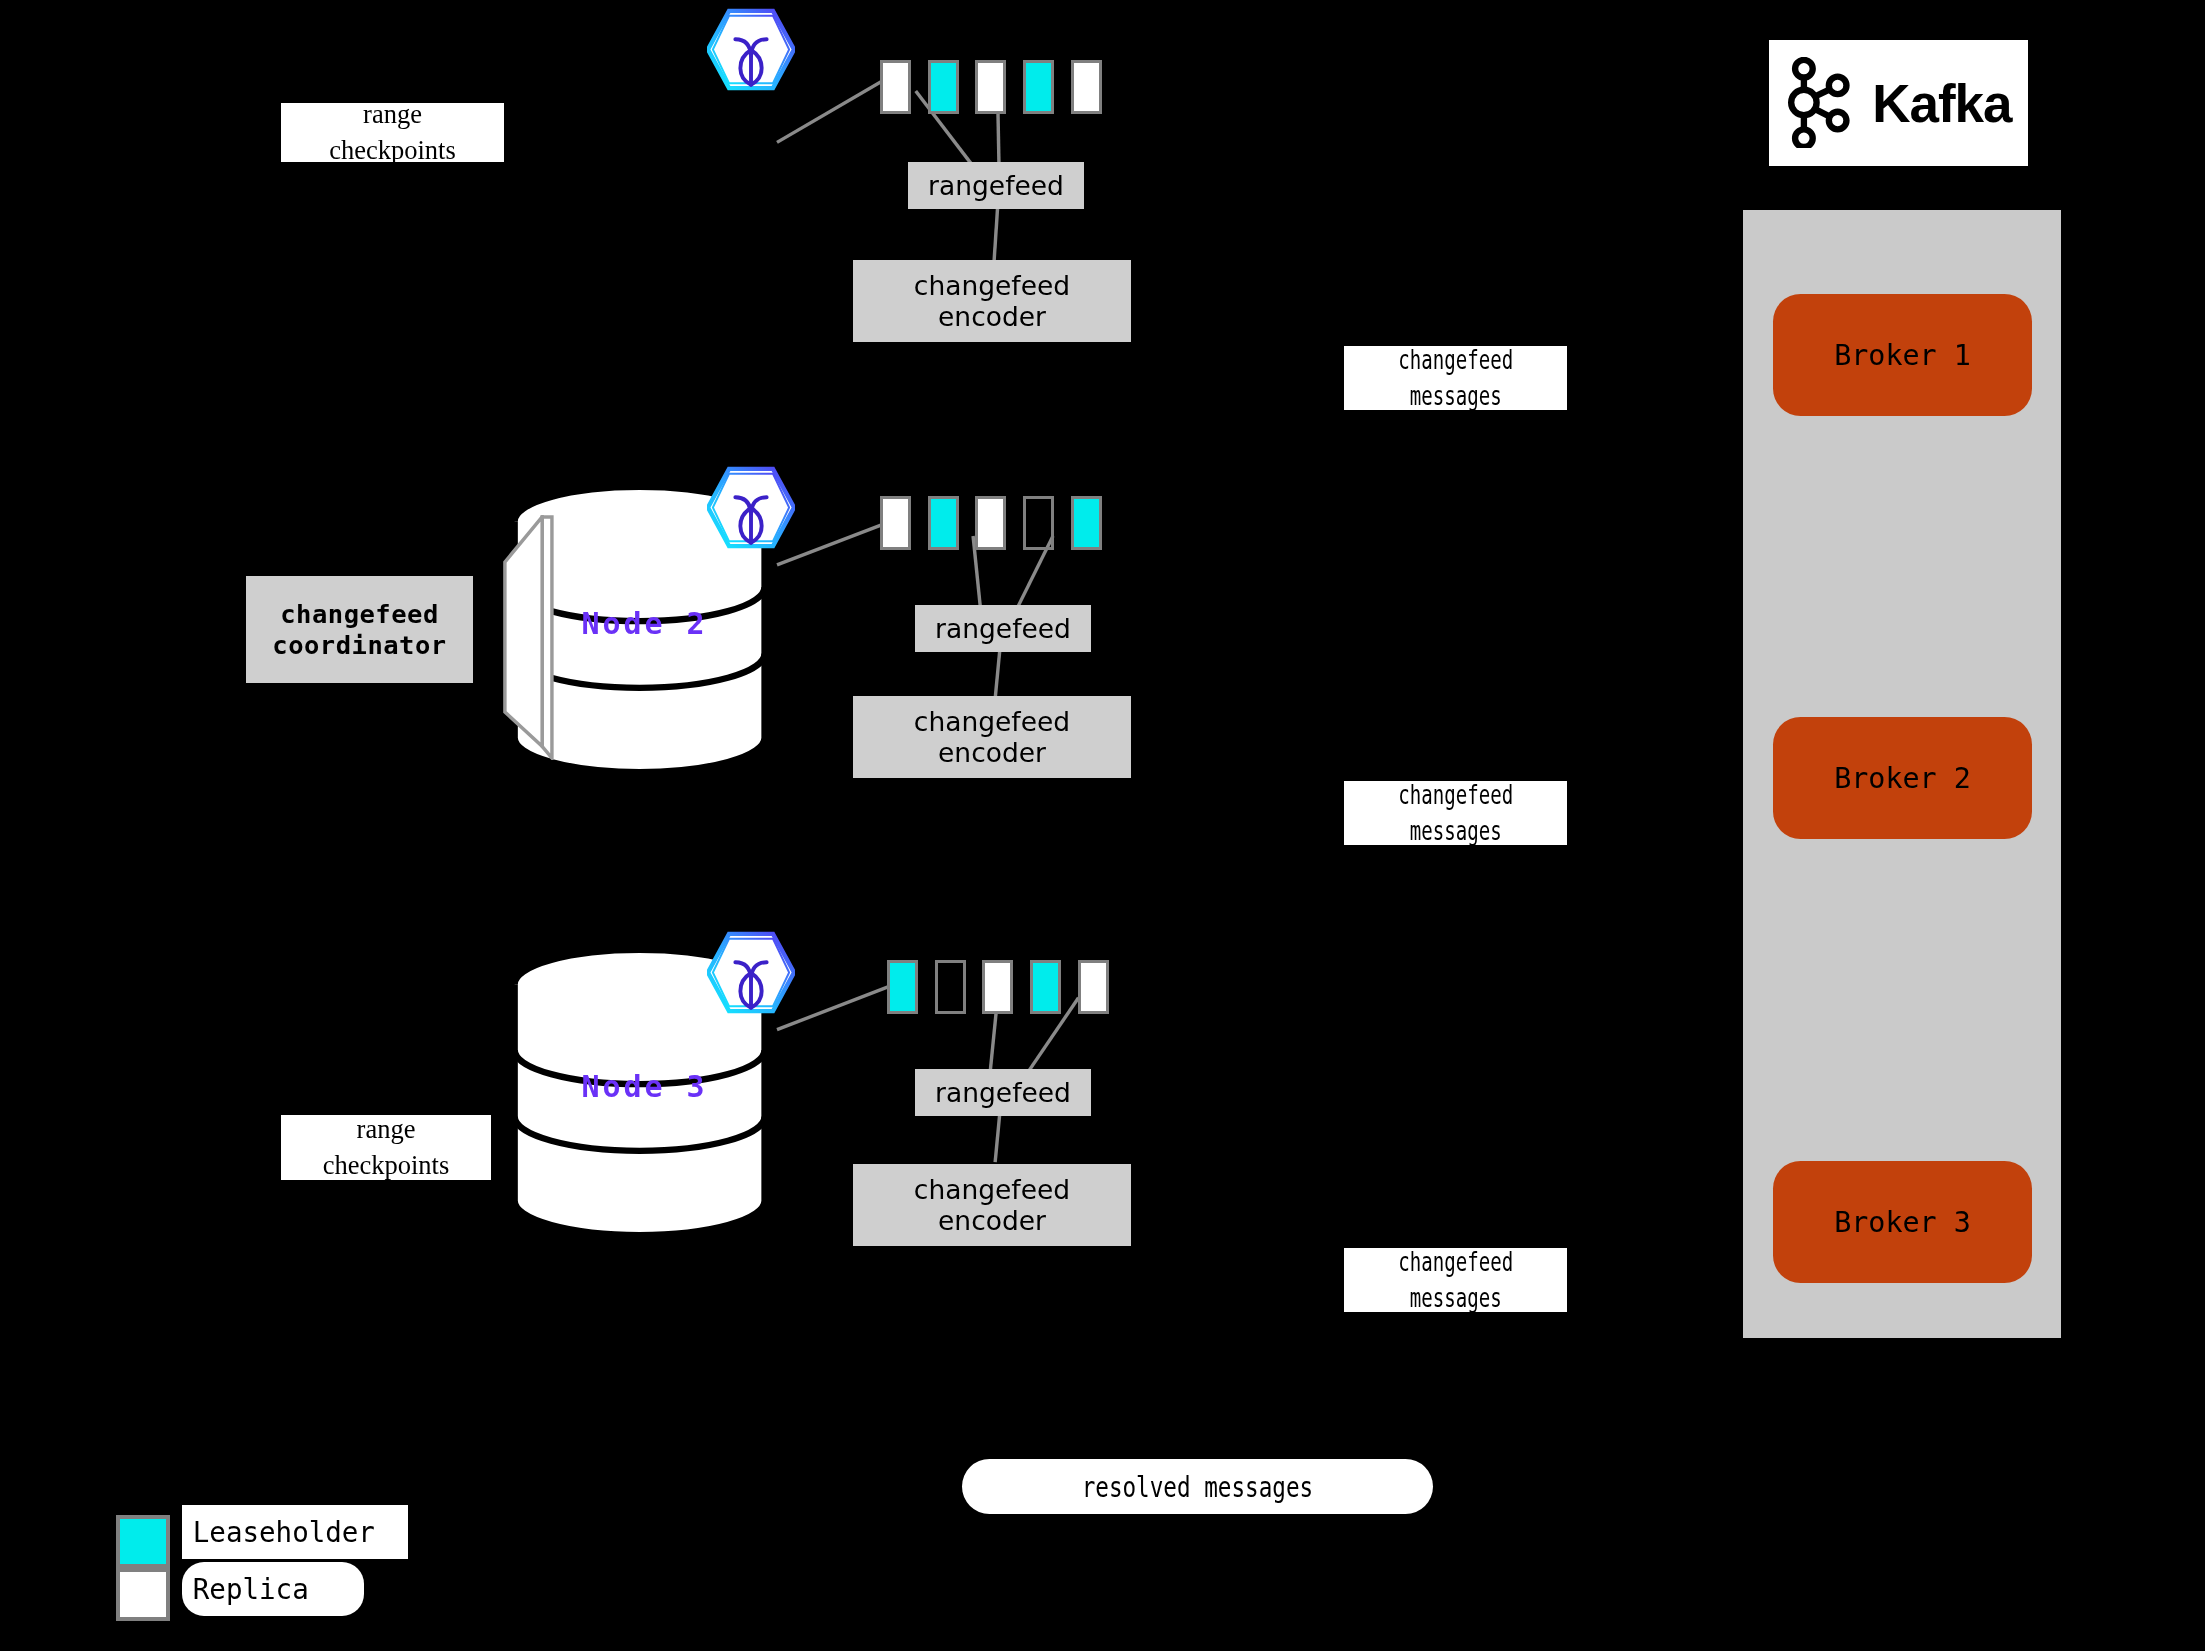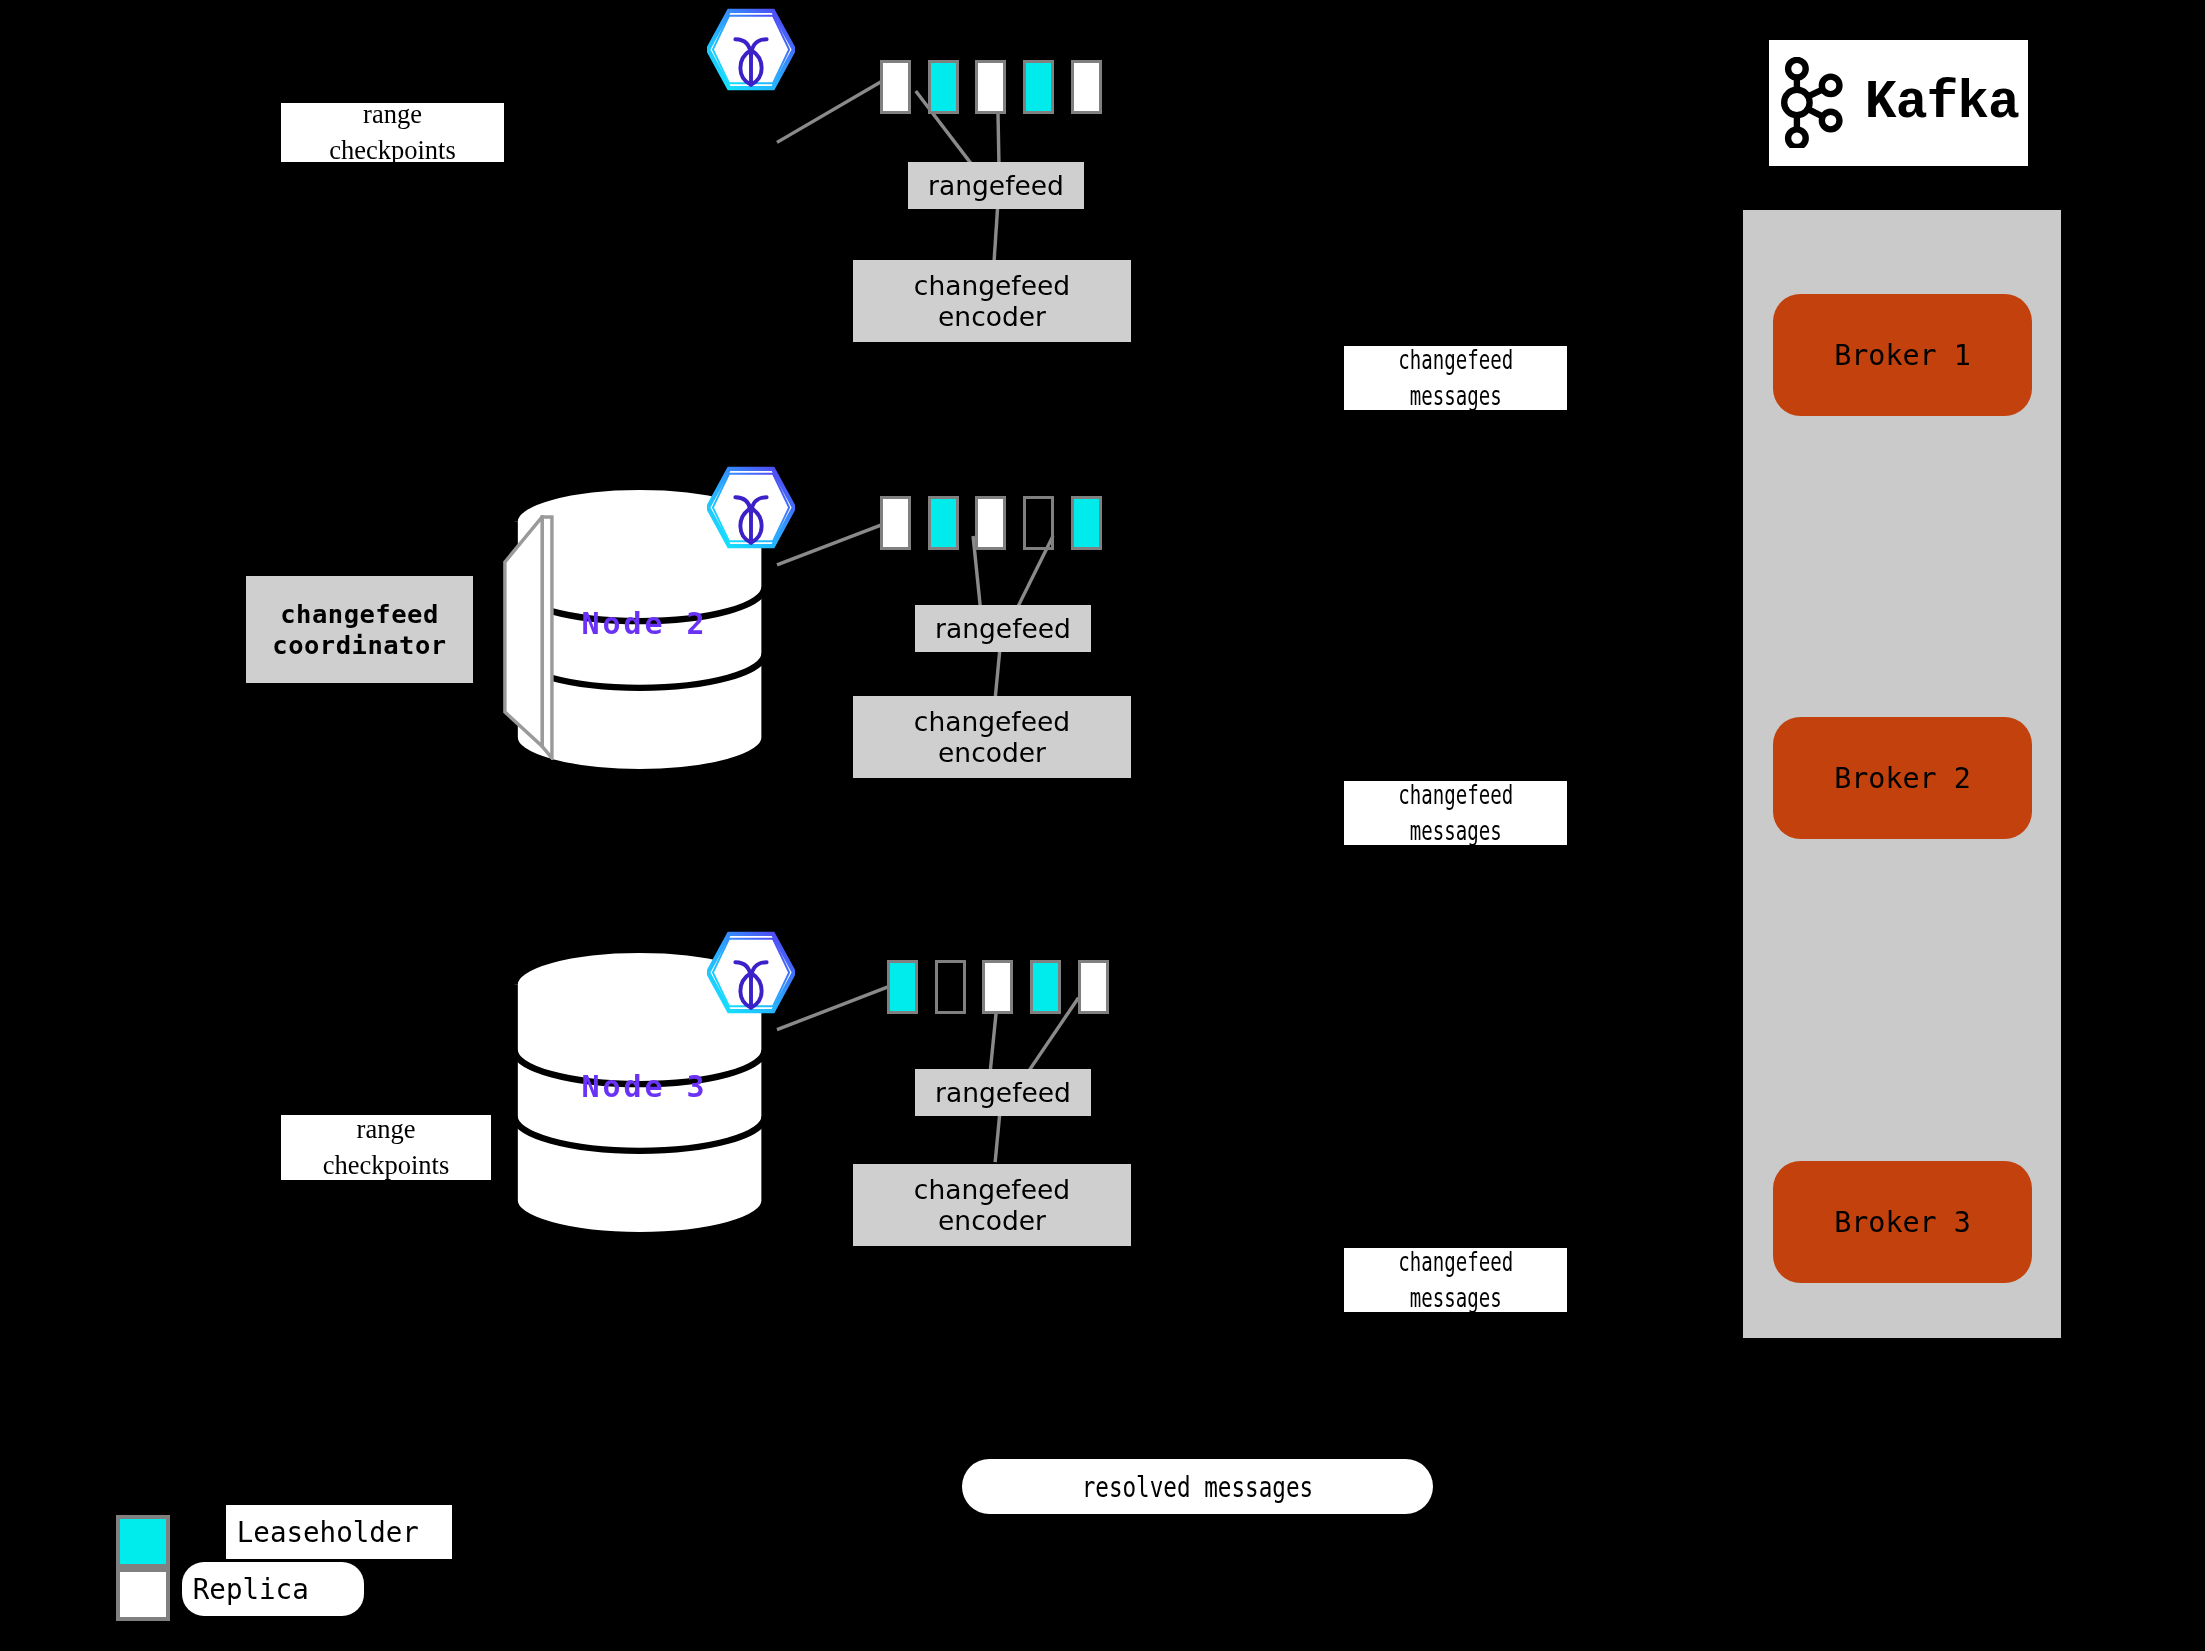--- a/index.html
+++ b/index.html
@@ -90,21 +90,21 @@
   }
   .pill .inner{transform:scaleX(0.78);white-space:nowrap;}
 
   
   .kafka-card{
     position:absolute;background:#fff;
     display:flex;align-items:center;justify-content:center;
     gap:12.7px;
   }
   .kafka-word{
-    font-family:Liberation Mono, monospace;
+    font-family:Liberation Sans, sans-serif;
     font-weight:bold;
     font-size:53px;
     color:#000;
     letter-spacing:-1px;
   }
   .broker-panel{
     position:absolute;background:#cacaca;
   }
   .broker{
     position:absolute;background:#c2410c;border-radius:27.5px;
@@ -359,21 +359,21 @@
     <div class="broker" style="left:30px;top:951px;width:259px;height:122px;">
       <span>Broker 3</span>
     </div>
   </div>
 
   <div class="pill" style="left:962px;top:1459px;width:471px;height:55px;">
     <span class="inner">resolved messages</span>
   </div>
 
   <div class="legend-swatch lease" style="left:116px;top:1515px;"></div>
-  <div class="legend-text" style="left:182px;top:1505px;width:226px;height:54px;margin-left:44px;">
+  <div class="legend-text" style="left:182px;top:1505px;width:226px;height:54px;">
     <span>Leaseholder</span>
   </div>
 
   <div class="legend-swatch replica" style="left:116px;top:1568px;"></div>
   <div class="legend-text" style="left:182px;top:1562px;width:182px;height:54px;border-radius:22px;">
     <span>Replica</span>
   </div>
 
 </div>
 

